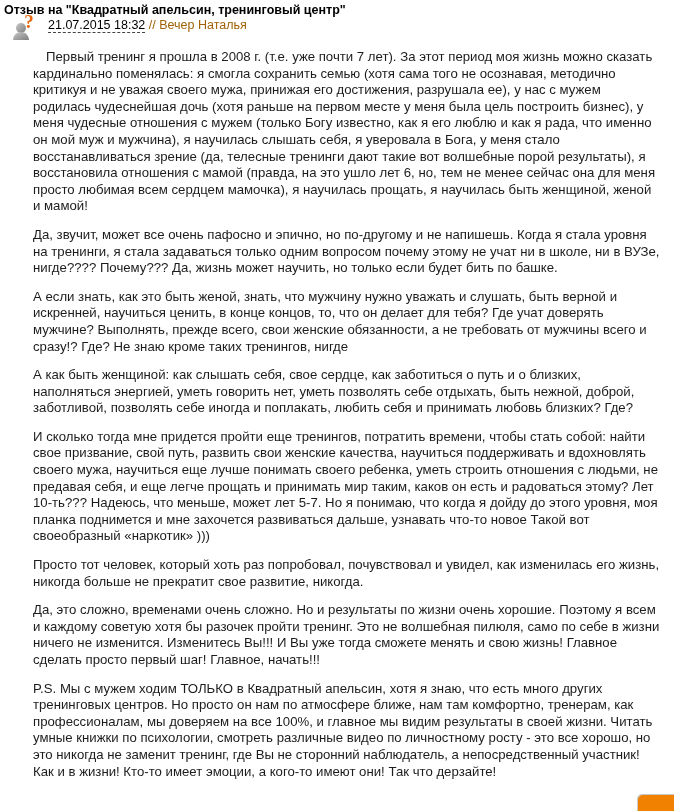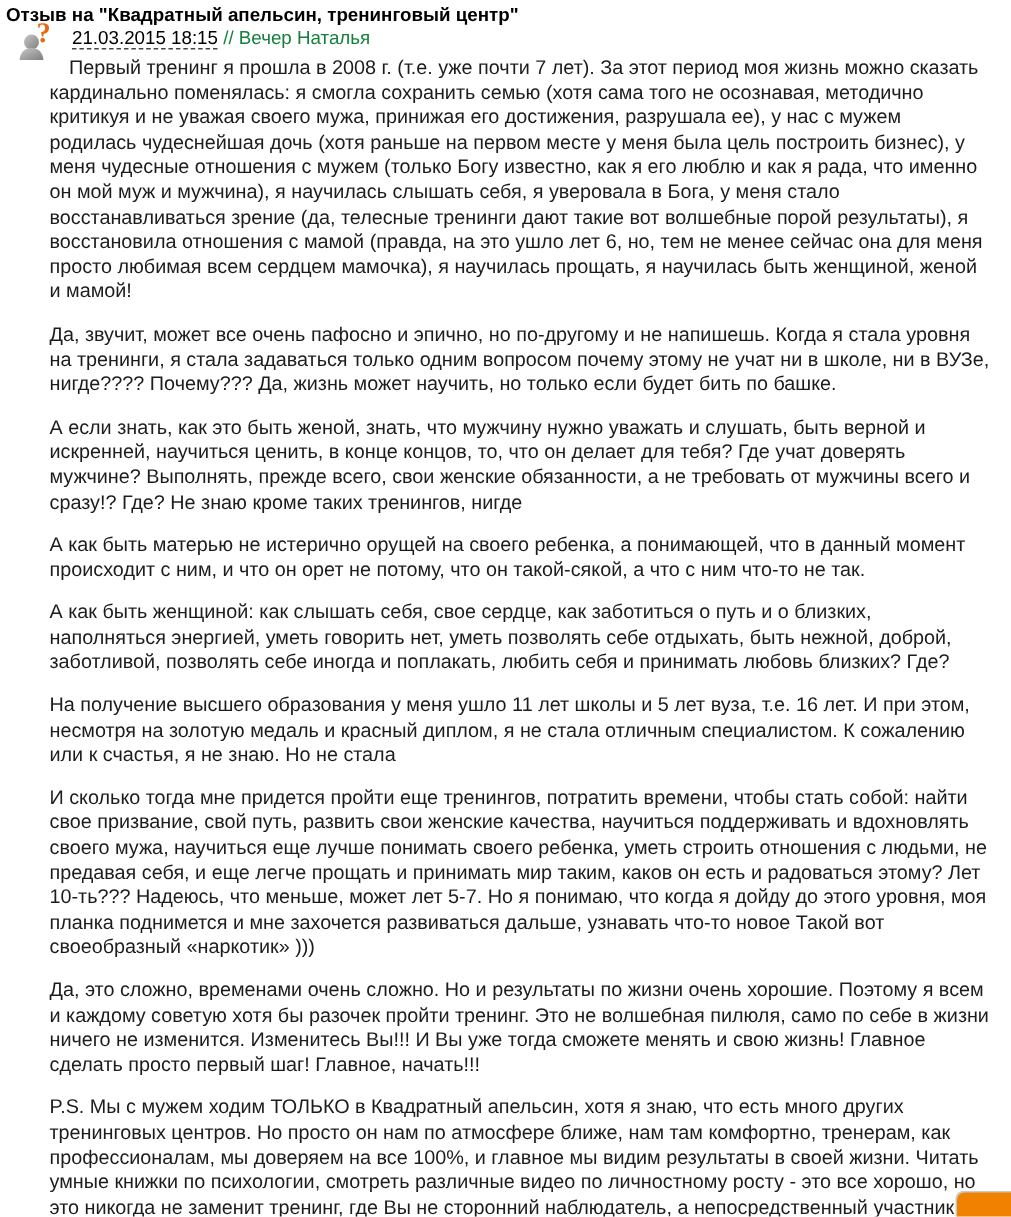--- a/index.html
+++ b/index.html
@@ -37,32 +37,32 @@
     line-height: 16px;
     color: #000;
     white-space: nowrap;
   }
   .date-link {
     color: #000;
     border-bottom: 1px dashed #444;
     cursor: pointer;
     text-decoration: none;
   }
-  .author { color: #15803d; }
+  .author { color: #a16207; }
   .review-body {
     font-size: 13.2px;
     line-height: 16.6px;
   }
   .review-body p {
     margin: 0 0 12px 0;
     text-align: left;
   }
   .review-body p:first-child {
     text-indent: 13px;
-    margin-top: 4px;
+    margin-top: 16px;
   }
   .top-btn {
     position: absolute;
     left: 638px;
     top: 795px;
     width: 84px;
     height: 36px;
     background: #f18101;
     color: #ffffff;
     font-family: "Liberation Sans", sans-serif;
@@ -90,29 +90,28 @@
       </linearGradient>
     </defs>
     <text x="18" y="15" text-anchor="middle" font-family="Liberation Serif, serif" font-size="19" font-weight="bold" fill="#e8680f">?</text>
     <circle cx="10" cy="15" r="5" fill="url(#gGray)"></circle>
     <path d="M2 27 q1 -8 8 -8 q7 0 8 8 z" fill="url(#gGray)"></path>
   </svg>
 </div>
 
 <div class="review">
   <div class="meta">
-    <a href="#" class="date-link">21.03.2015 18:15</a>
+    <a href="#" class="date-link">21.07.2015 18:32</a>
     <span class="author">// Вечер Наталья</span>
   </div>
   <div class="review-body">
       <p>Первый тренинг я прошла в 2008 г. (т.е. уже почти 7 лет). За этот период моя жизнь можно сказать кардинально поменялась: я смогла сохранить семью (хотя сама того не осознавая, методично критикуя и не уважая своего мужа, принижая его достижения, разрушала ее), у нас с мужем родилась чудеснейшая дочь (хотя раньше на первом месте у меня была цель построить бизнес), у меня чудесные отношения с мужем (только Богу известно, как я его люблю и как я рада, что именно он мой муж и мужчина), я научилась слышать себя, я уверовала в Бога, у меня стало восстанавливаться зрение (да, телесные тренинги дают такие вот волшебные порой результаты), я восстановила отношения с мамой (правда, на это ушло лет 6, но, тем не менее сейчас она для меня просто любимая всем сердцем мамочка), я научилась прощать, я научилась быть женщиной, женой и мамой!</p>
       <p>Да, звучит, может все очень пафосно и эпично, но по-другому и не напишешь. Когда я стала уровня на тренинги, я стала задаваться только одним вопросом почему этому не учат ни в школе, ни в ВУЗе, нигде???? Почему??? Да, жизнь может научить, но только если будет бить по башке.</p>
       <p>А если знать, как это быть женой, знать, что мужчину нужно уважать и слушать, быть верной и искренней, научиться ценить, в конце концов, то, что он делает для тебя? Где учат доверять мужчине? Выполнять, прежде всего, свои женские обязанности, а не требовать от мужчины всего и сразу!? Где? Не знаю кроме таких тренингов, нигде</p>
-      <p>А как быть матерью не истерично орущей на своего ребенка, а понимающей, что в данный момент происходит с ним, и что он орет не потому, что он такой-сякой, а что с ним что-то не так.</p>
       <p>А как быть женщиной: как слышать себя, свое сердце, как заботиться о путь и о близких, наполняться энергией, уметь говорить нет, уметь позволять себе отдыхать, быть нежной, доброй, заботливой, позволять себе иногда и поплакать, любить себя и принимать любовь близких? Где?</p>
-      <p>На получение высшего образования у меня ушло 11 лет школы и 5 лет вуза, т.е. 16 лет. И при этом, несмотря на золотую медаль и красный диплом, я не стала отличным специалистом. К сожалению или к счастья, я не знаю. Но не стала</p>
       <p>И сколько тогда мне придется пройти еще тренингов, потратить времени, чтобы стать собой: найти свое призвание, свой путь, развить свои женские качества, научиться поддерживать и вдохновлять своего мужа, научиться еще лучше понимать своего ребенка, уметь строить отношения с людьми, не предавая себя, и еще легче прощать и принимать мир таким, каков он есть и радоваться этому? Лет 10-ть??? Надеюсь, что меньше, может лет 5-7. Но я понимаю, что когда я дойду до этого уровня, моя планка поднимется и мне захочется развиваться дальше, узнавать что-то новое Такой вот своеобразный «наркотик» )))</p>
+      <p>Просто тот человек, который хоть раз попробовал, почувствовал и увидел, как изменилась его жизнь, никогда больше не прекратит свое развитие, никогда.</p>
       <p>Да, это сложно, временами очень сложно. Но и результаты по жизни очень хорошие. Поэтому я всем и каждому советую хотя бы разочек пройти тренинг. Это не волшебная пилюля, само по себе в жизни ничего не изменится. Изменитесь Вы!!! И Вы уже тогда сможете менять и свою жизнь! Главное сделать просто первый шаг! Главное, начать!!!</p>
       <p>P.S. Мы с мужем ходим ТОЛЬКО в Квадратный апельсин, хотя я знаю, что есть много других тренинговых центров. Но просто он нам по атмосфере ближе, нам там комфортно, тренерам, как профессионалам, мы доверяем на все 100%, и главное мы видим результаты в своей жизни. Читать умные книжки по психологии, смотреть различные видео по личностному росту - это все хорошо, но это никогда не заменит тренинг, где Вы не сторонний наблюдатель, а непосредственный участник! Как и в жизни! Кто-то имеет эмоции, а кого-то имеют они! Так что дерзайте!</p>
     </div>
 </div>
 
 <button class="top-btn">Наверх</button>
 
 </body></html>

